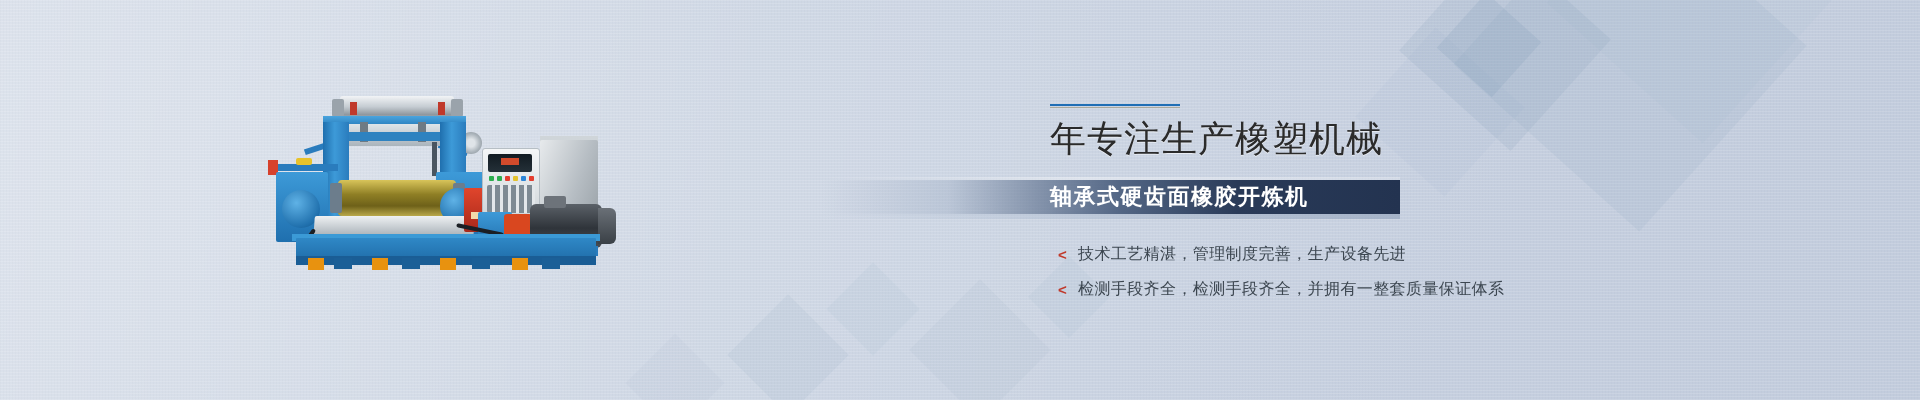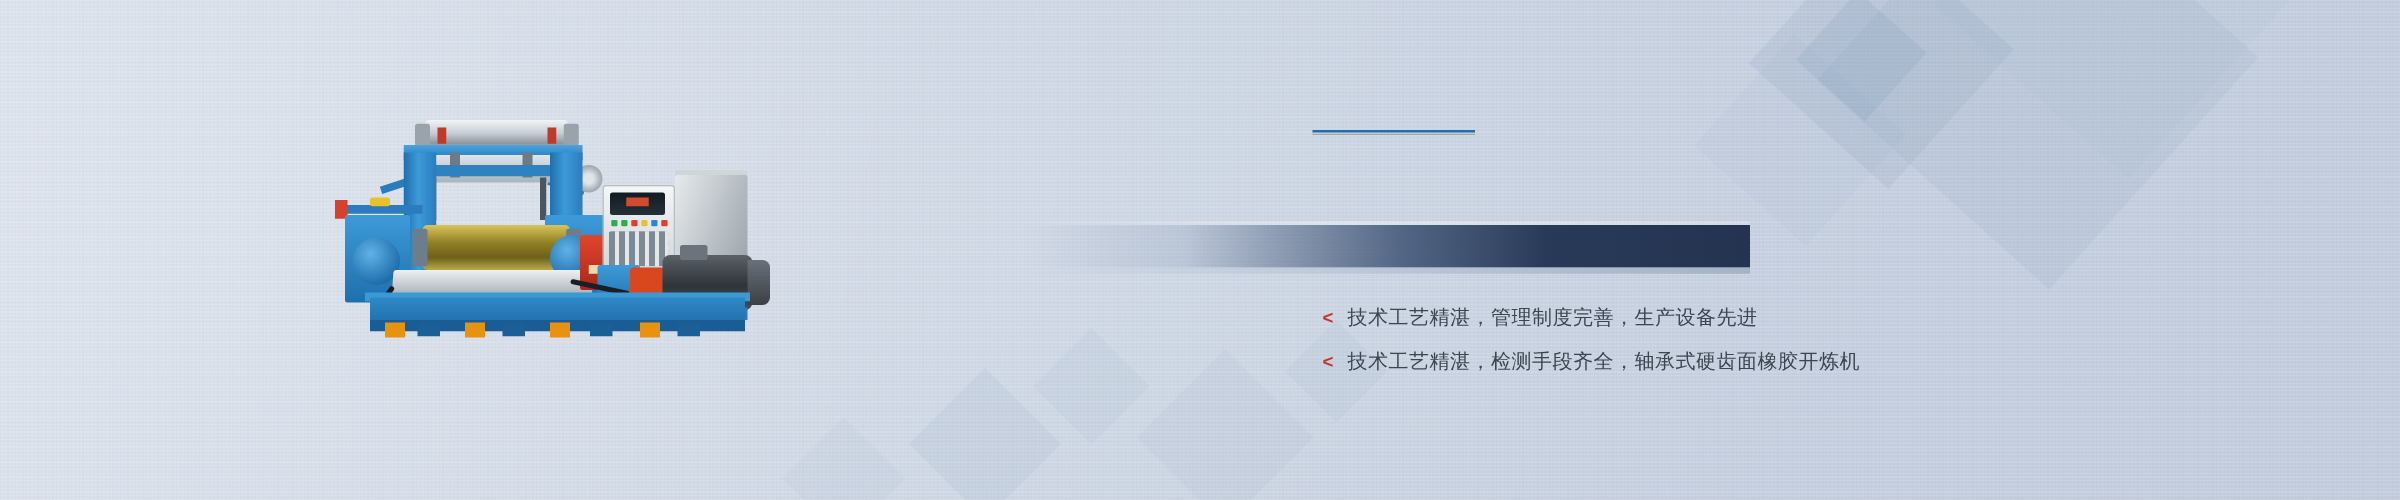--- a/index.html
+++ b/index.html
@@ -300,30 +300,32 @@
     <div class="m foot-gap g4"></div>
   </div>
 
   <div id="content">
 
     <div class="rule-wrap">
       <div class="rule-blue"></div>
       <div class="rule-grey"></div>
     </div>
 
+    <div class="headline">年专注生产橡塑机械</div>
 
     <div class="sub-band-top"></div>
     <div class="sub-band"></div>
     <div class="sub-band-bot"></div>
+    <div class="subtitle">轴承式硬齿面橡胶开炼机</div>
 
     <div class="bullets">
       <div class="bullet">
         <span class="chev">&lt;</span>
         <span class="btext">技术工艺精湛，管理制度完善，生产设备先进</span>
       </div>
       <div class="bullet">
         <span class="chev">&lt;</span>
-        <span class="btext">技术工艺精湛，检测手段齐全，轴承式硬齿面橡胶开炼机</span>
+        <span class="btext">检测手段齐全，检测手段齐全，并拥有一整套质量保证体系</span>
       </div>
     </div>
 
   </div>
 </div>
 
 </body></html>

